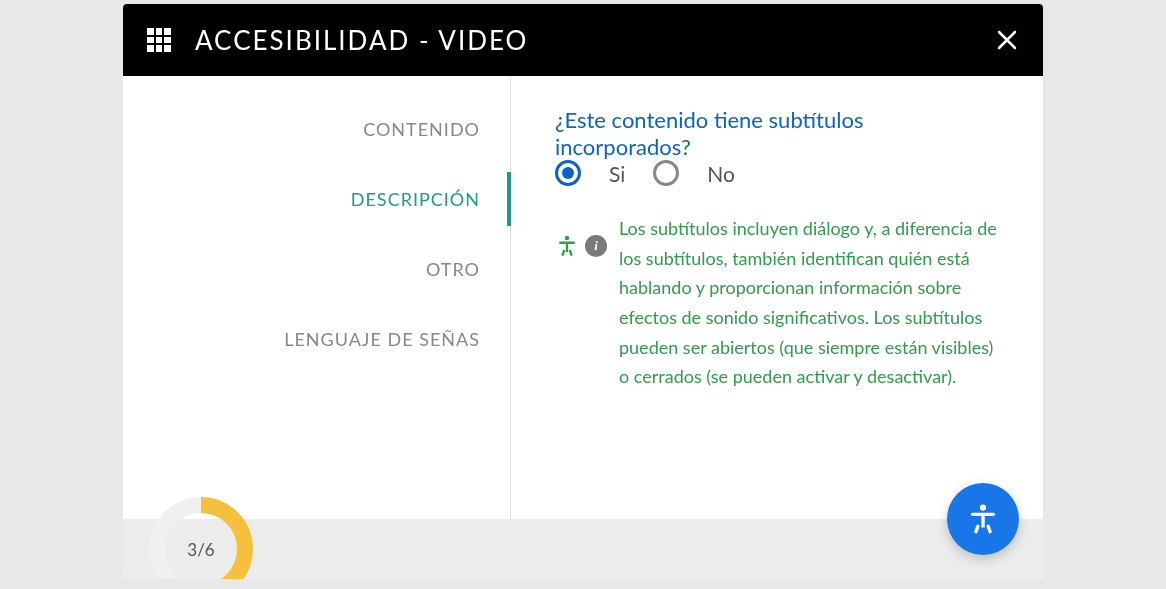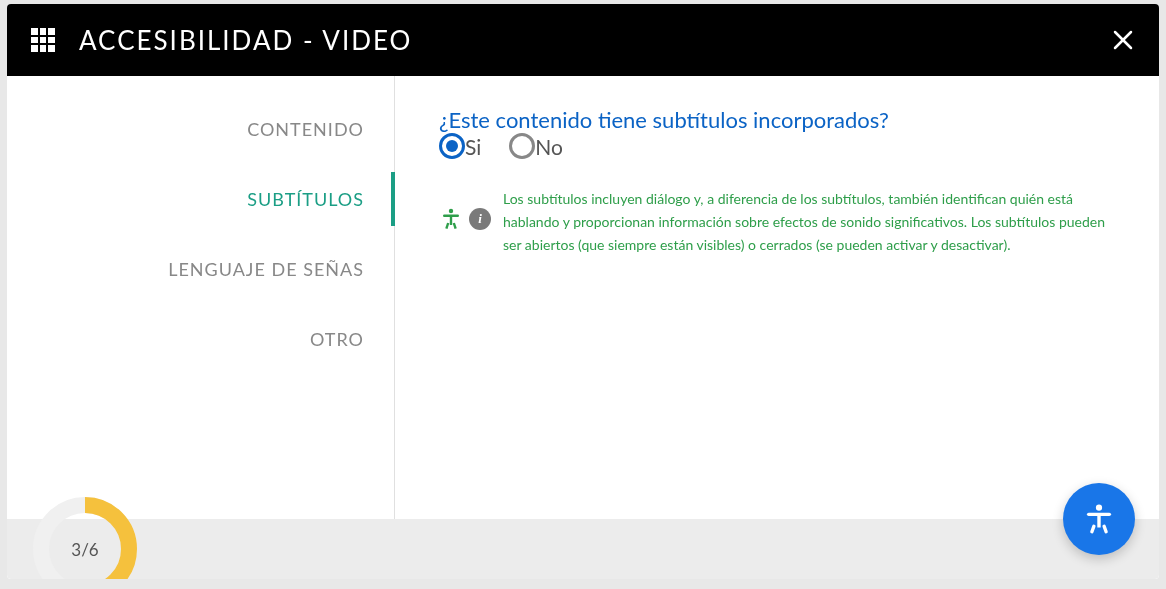--- a/index.html
+++ b/index.html
@@ -12,21 +12,21 @@
       background: #e8e8e8;
       width: 1166px;
       height: 589px;
       overflow: hidden;
       position: relative;
     }
     .container {
       background: #fff;
       border-radius: 4px;
       overflow: hidden;
-      width: 1152px;
+      width: 920px;
       height: 575px;
       margin: 4px auto 0;
       position: relative;
       display: flex;
       flex-direction: column;
     }
     .header {
       background: #000;
       color: #fff;
       height: 72px;
@@ -108,21 +108,21 @@
     }
     .radio-row {
       display: flex;
       align-items: center;
       gap: 28px;
       margin-bottom: 28px;
     }
     .radio-option {
       display: flex;
       align-items: center;
-      gap: 0;
+      gap: 28px;
       cursor: pointer;
       justify-content: space-between;
     }
     .radio-outer {
       width: 26px;
       height: 26px;
       border-radius: 50%;
       border: 3px solid #888;
       display: flex;
       align-items: center;
@@ -168,21 +168,21 @@
       display: flex;
       align-items: center;
       justify-content: center;
       font-family: Georgia, serif;
       font-style: italic;
       font-weight: bold;
       font-size: 13px;
     }
     .info-text {
       color: #2e9e4a;
-      font-size: 14px;
+      font-size: 18px;
       line-height: 1.65;
       flex: 1;
     }
     .progress-badge {
       position: absolute;
       left: 22px;
       bottom: -26px;
       width: 112px;
       height: 112px;
     }
@@ -253,27 +253,27 @@
       </svg>
     </div>
   </div>
 
   <div class="body">
     <div class="sidebar">
       <div class="sidebar-item">
         <span>CONTENIDO</span>
       </div>
       <div class="sidebar-item active">
-        <span>SUBTÍTULOS</span>
+        <span>DESCRIPCIÓN</span>
+      </div>
+      <div class="sidebar-item">
+        <span>OTRO</span>
       </div>
       <div class="sidebar-item">
         <span>LENGUAJE DE SEÑAS</span>
-      </div>
-      <div class="sidebar-item">
-        <span>OTRO</span>
       </div>
     </div>
 
     <div class="main">
       <div class="question">¿Este contenido tiene subtítulos incorporados?</div>
 
       <div class="radio-row">
         <div class="radio-option selected">
           <div class="radio-outer">
             <div class="radio-inner"></div>

